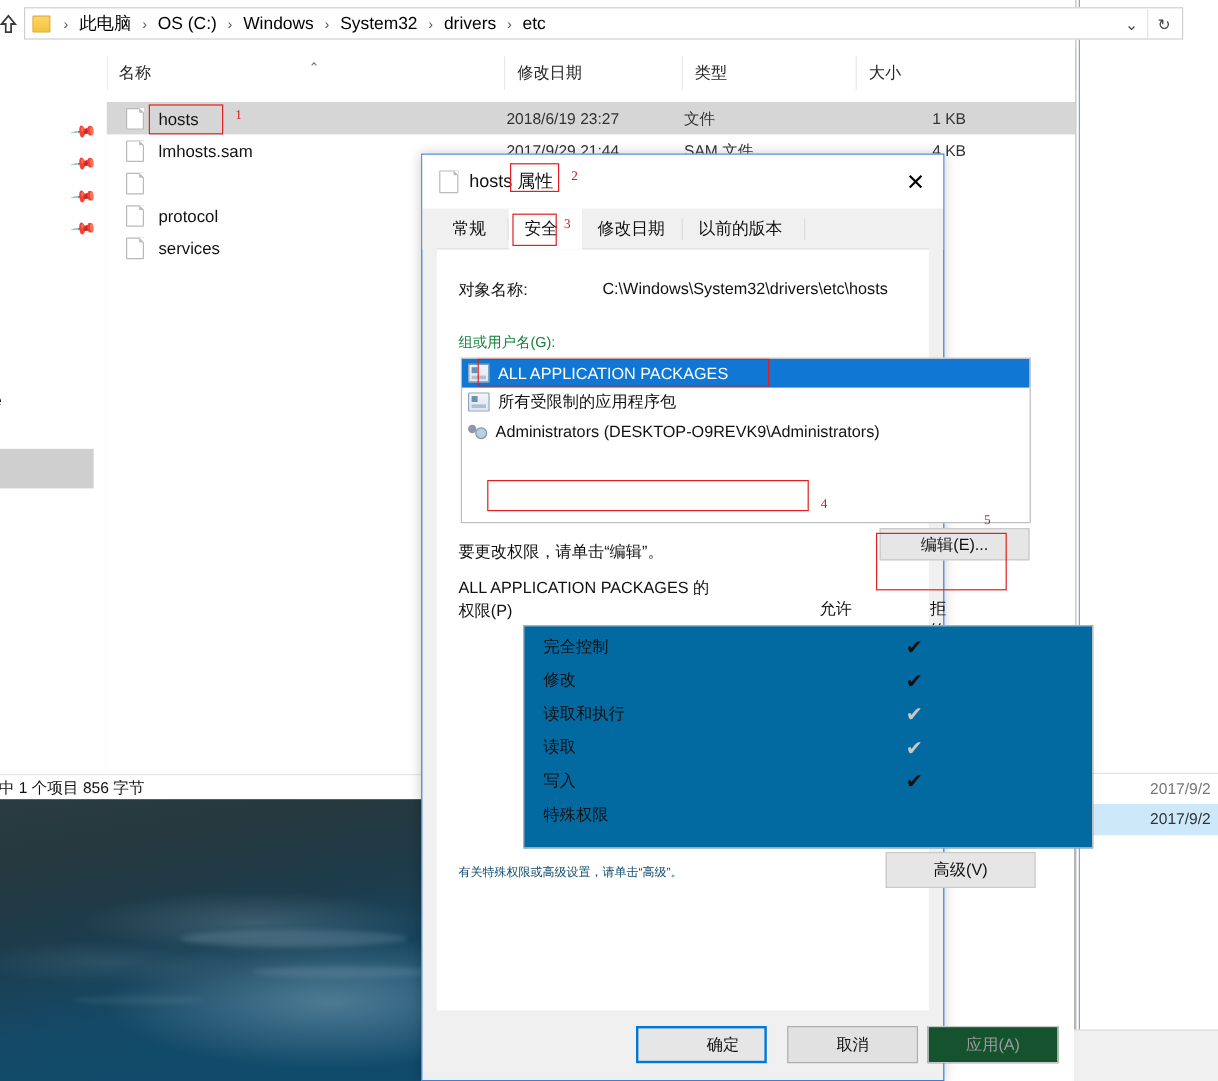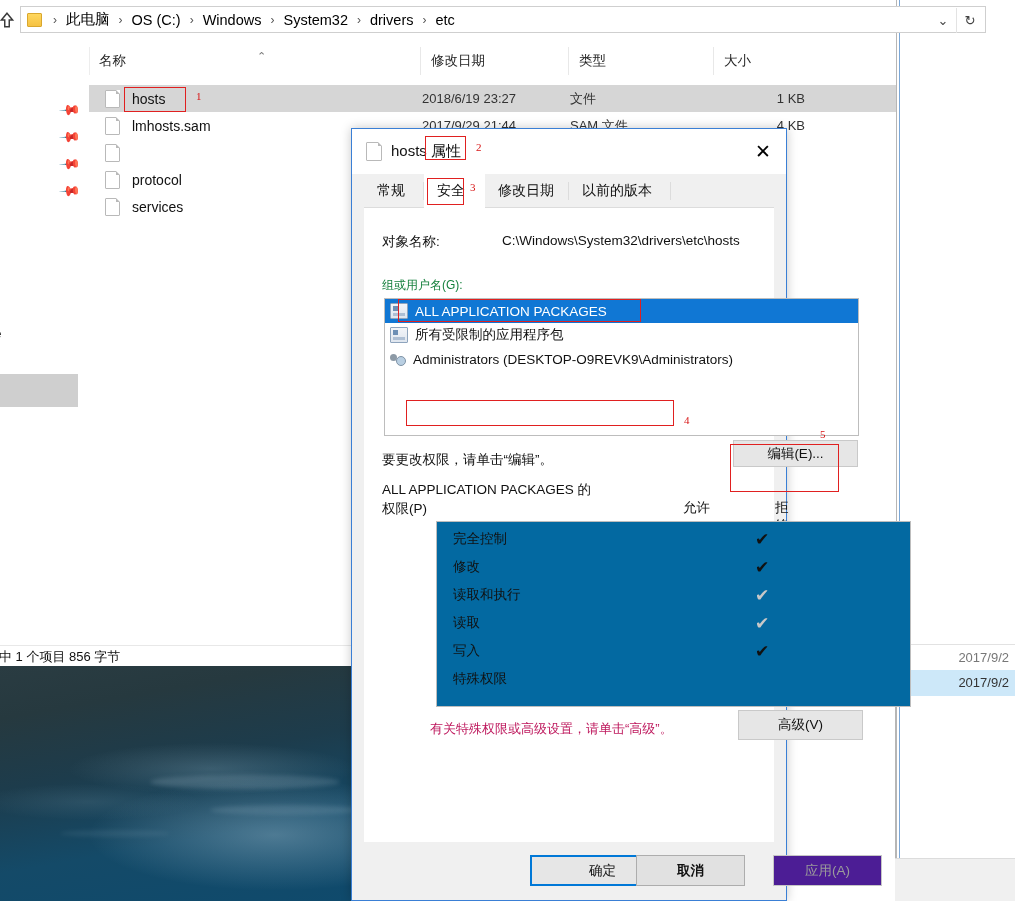--- a/index.html
+++ b/index.html
@@ -120,35 +120,35 @@
   }
   #perm-title{position:absolute;left:18px;top:272px;width:270px;font-size:13.5px;color:#111;line-height:19px;}
   #col-allow{position:absolute;left:319px;top:291px;font-size:13.5px;color:#111;}
   #col-deny{position:absolute;left:411px;top:291px;font-size:13.5px;color:#111;}
   #permbox{position:absolute;left:32px;top:313px;width:475px;height:186px;border:1px solid #bdbdbd;background:#0369a1;box-sizing:border-box;margin-left:40px;}
   .prow{height:28px;position:relative;}
   .pname{position:absolute;left:16px;top:4px;font-size:13.5px;color:#111;}
   .pallow{position:absolute;left:310px;top:1px;width:30px;text-align:center;font-size:17px;line-height:26px;}
   .pallow.on{color:#111;}
   .pallow.dim{color:#c8c8c8;}
-  #hint-adv{position:absolute;left:18px;top:512px;font-size:13px;color:#be185d;margin-left:48px;}
+  #hint-adv{position:absolute;left:18px;top:512px;font-size:10px;color:#0c4a6e;}
   #adv-btn{
     position:absolute;left:374px;top:502px;width:125px;height:30px;
     background:#e6e6e6;border:1px solid #c9c9c9;box-sizing:border-box;
     display:flex;align-items:center;justify-content:center;font-size:13.5px;color:#111;
   }
   
   #dlg-footer{position:absolute;left:0;right:0;bottom:0;height:58px;}
   .dbtn{
     position:absolute;top:13px;width:109px;height:31px;box-sizing:border-box;
     background:#e1e1e1;border:1px solid #adadad;
     display:flex;align-items:center;justify-content:center;font-size:13.5px;color:#111;
   }
   .dbtn.primary{border:2px solid #0078d7;background:#e6e6e6;}
-  .dbtn.disabled{color:#9b9b9b;background:#4c1d95;border-color:#c6c6c6;}
+  .dbtn.disabled{color:#9b9b9b;background:#14532d;border-color:#c6c6c6;}
   
   .ann-box{position:absolute;border:1.6px solid #e02020;box-sizing:border-box;pointer-events:none;}
   .ann-num{position:absolute;color:#d81515;font-size:11px;font-family:"Liberation Serif",serif;pointer-events:none;}
 </style>
 </head>
 <body>
 
 <div id="wallpaper">
   <div class="streak" style="left:150px;top:110px;width:190px;height:14px;"></div>
   <div class="streak" style="left:210px;top:140px;width:150px;height:10px;opacity:.8;"></div>
@@ -329,21 +329,21 @@
     <div id="hint-adv">有关特殊权限或高级设置，请单击“高级”。</div>
     <div id="adv-btn">
       <span>高级(V)</span>
     </div>
   </div>
 
   <div id="dlg-footer">
     <div class="dbtn primary" style="left:178px;padding-left:36px;">
       <span>确定</span>
     </div>
-    <div class="dbtn" style="left:284px;font-weight:bold;">
+    <div class="dbtn" style="left:304px;">
       <span>取消</span>
     </div>
     <div class="dbtn disabled" style="left:421px;">
       <span>应用(A)</span>
     </div>
   </div>
 </div>
 
 <div class="ann-box" style="left:124px;top:87px;width:62px;height:25px;"></div>
 <span class="ann-num" style="left:196px;top:90px;">1</span>

